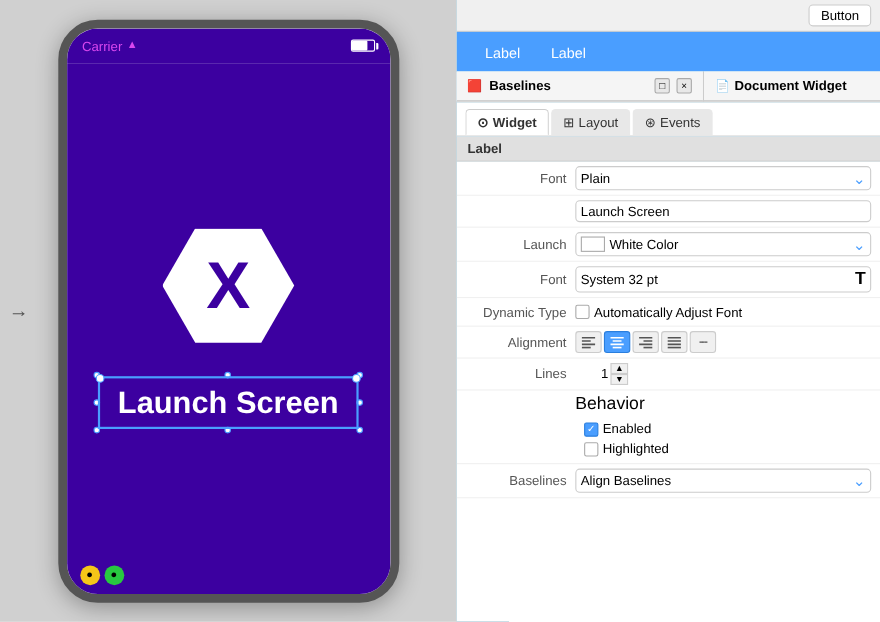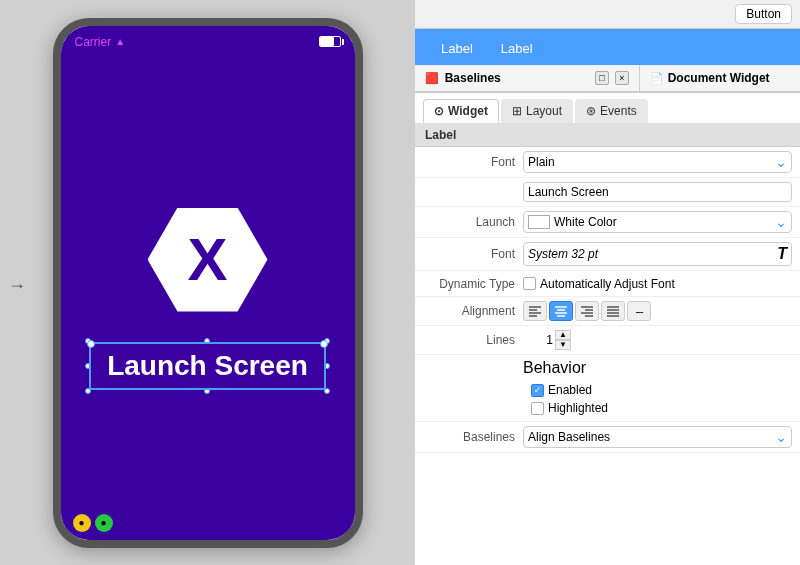--- a/index.html
+++ b/index.html
@@ -521,21 +521,20 @@
       display: flex;
       align-items: center;
       justify-content: space-between;
       width: 100%;
       padding: 2px 4px;
       border: 1px solid #ccc;
       border-radius: 4px;
       background: white;
       font-size: 12px;
       cursor: pointer;
-      font-style: italic;
     }
   </style>
 </head>
 <body>
 
 <div class="simulator-panel">
   <div class="arrow-indicator">→</div>
 
   <div class="iphone-frame">
 

